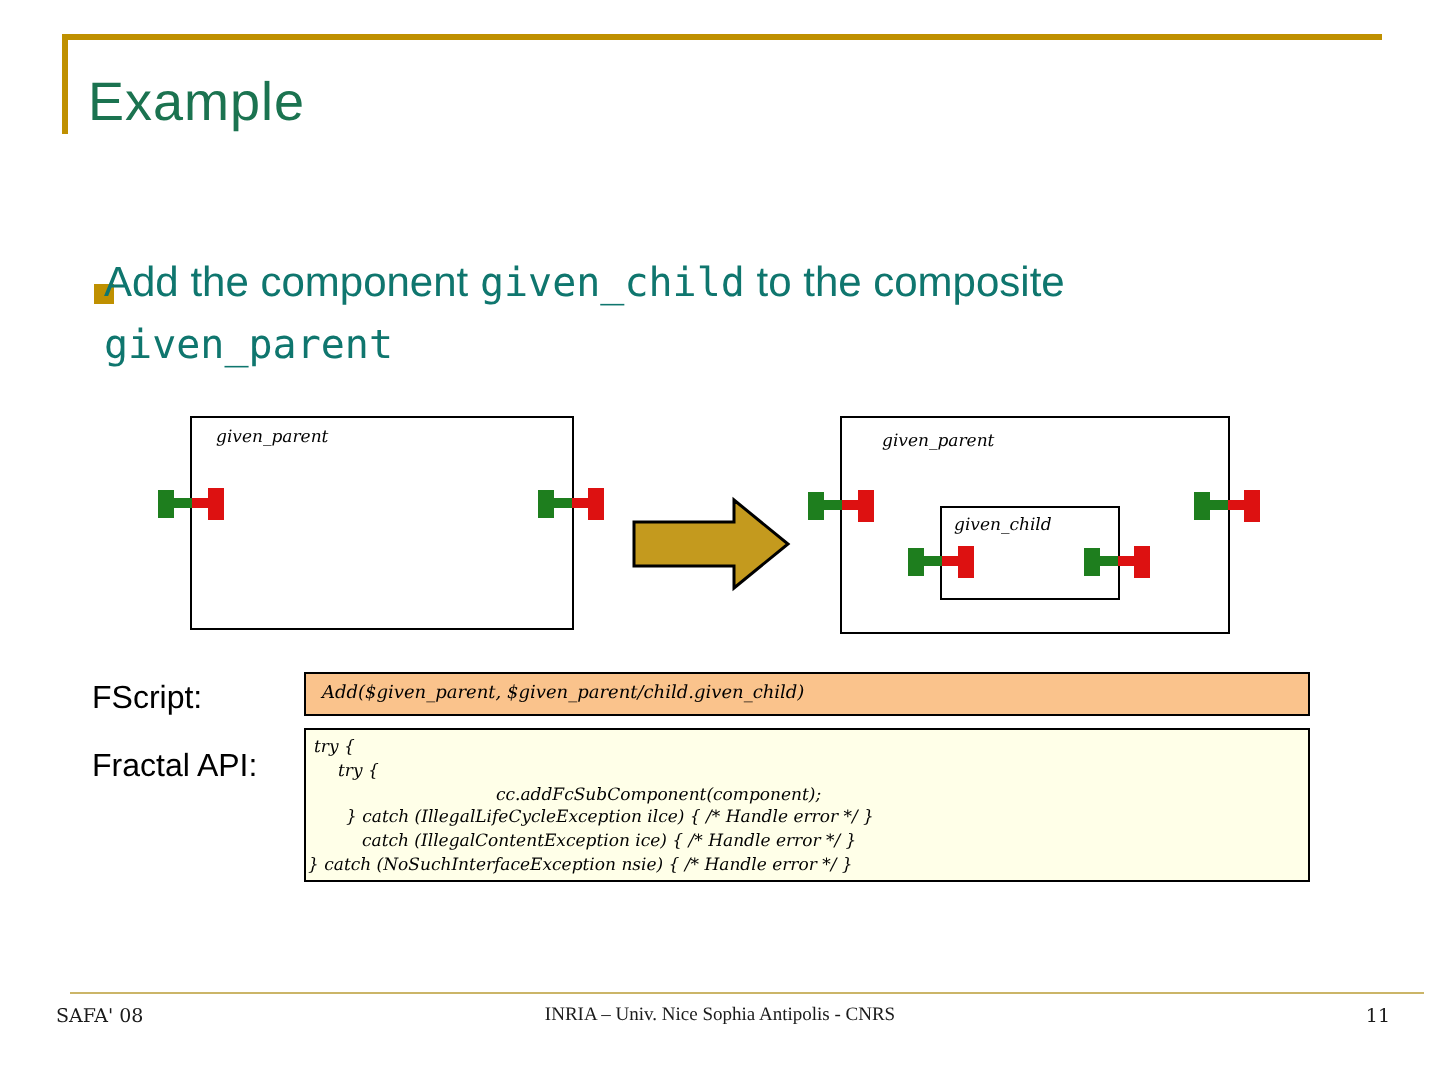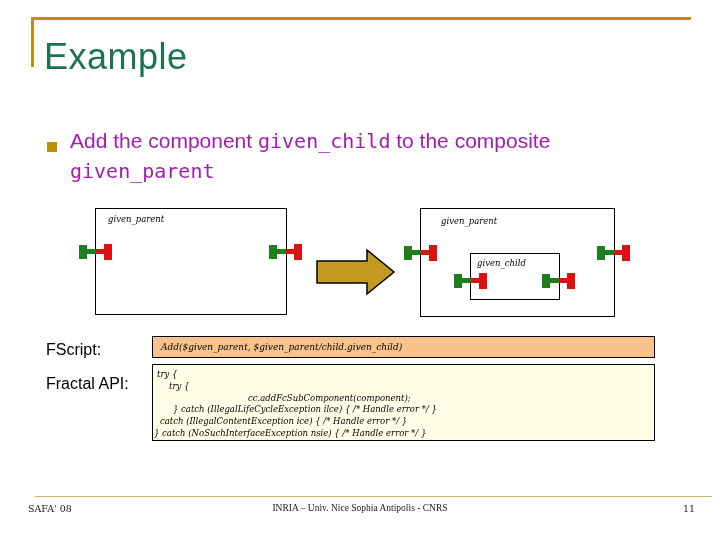--- a/index.html
+++ b/index.html
@@ -4,23 +4,23 @@
 <style>
   html,body{margin:0;padding:0;background:#888;}
   .slide{
     position:relative;width:720px;height:540px;background:#ffffff;
     font-family:"Liberation Sans",sans-serif;overflow:hidden;
     --gold:#BF9000;--arrow-gold:#C49A1E;--iface-green:#1E7E1E;--iface-red:#DD1111;
     --title-green:#1B7350;--fscript-bg:#FAC38C;--api-bg:#FFFFE8;--footer-rule:#CBB568;
   }
   .top-rule{position:absolute;left:31px;top:17px;width:660px;height:3px;background:var(--gold);}
   .left-rule{position:absolute;left:31px;top:17px;width:3px;height:50px;background:var(--gold);}
-  .title{position:absolute;left:44px;top:36px;font-size:36px;color:var(--title-green);letter-spacing:0.5px;}
+  .title{position:absolute;left:44px;top:36px;font-size:27px;color:var(--title-green);letter-spacing:0.5px;}
   .bullet-sq{position:absolute;left:47px;top:142px;width:10px;height:10px;background:var(--gold);}
-  .bullet-text{position:absolute;left:70px;top:126px;width:610px;font-size:21px;line-height:30px;color:#a21caf;}
+  .bullet-text{position:absolute;left:52px;top:126px;width:610px;font-size:21px;line-height:30px;color:#0f766e;}
   .mono{font-family:"DejaVu Sans Mono","Liberation Mono",monospace;font-size:20px;}
   .hand{font-family:"DejaVu Serif","Liberation Serif",serif;font-style:italic;}
   .comp-box{position:absolute;border:1px solid #000;background:#fff;}
   .box-left-parent{left:95px;top:208px;width:190px;height:105px;}
   .box-right-parent{left:420px;top:208px;width:193px;height:107px;}
   .box-child{left:470px;top:253px;width:88px;height:45px;background:#fff;}
   .comp-label{position:absolute;font-size:8.5px;color:#000;white-space:nowrap;}
   .iface{position:absolute;width:33px;height:17px;z-index:5;}
   .iface .gbar{position:absolute;left:0;top:1.5px;width:8px;height:14px;background:var(--iface-green);}
   .iface .gstem{position:absolute;left:8px;top:6px;width:9px;height:5px;background:var(--iface-green);}
@@ -31,21 +31,21 @@
   .code-box{position:absolute;left:152px;width:503px;border:1px solid #000;box-sizing:border-box;}
   .fscript-box{top:336px;height:22px;background:var(--fscript-bg);}
   .fscript-box .code{display:block;padding-left:8px;line-height:21px;font-size:9px;}
   .api-box{top:364px;height:77px;background:var(--api-bg);padding-top:4px;}
   .code-line{font-size:8.5px;line-height:11.8px;white-space:nowrap;color:#000;}
   .l1{padding-left:4px;}
   .l2{display:flex;justify-content:space-between;padding-left:16px;padding-right:10px;}
   .l3{padding-left:16px;}
   .l4{padding-left:95px;}
   .l5{padding-left:20px;}
-  .l6{padding-left:7px;}
+  .l6{padding-left:28px;}
   .l7{padding-left:1px;}
   .footer-rule{position:absolute;left:35px;top:496px;width:677px;height:1px;background:var(--footer-rule);}
   .footer{position:absolute;left:0;top:503px;width:720px;font-size:9.5px;color:#1a1a1a;
           font-family:"DejaVu Serif","Liberation Serif",serif;}
   .footer .f-left{position:absolute;left:28px;}
   .footer .f-center{position:absolute;left:0;width:720px;text-align:center;font-family:Liberation Serif, serif;}
   .footer .f-page{position:absolute;right:25px;}
 </style>
 </head>
 <body>

